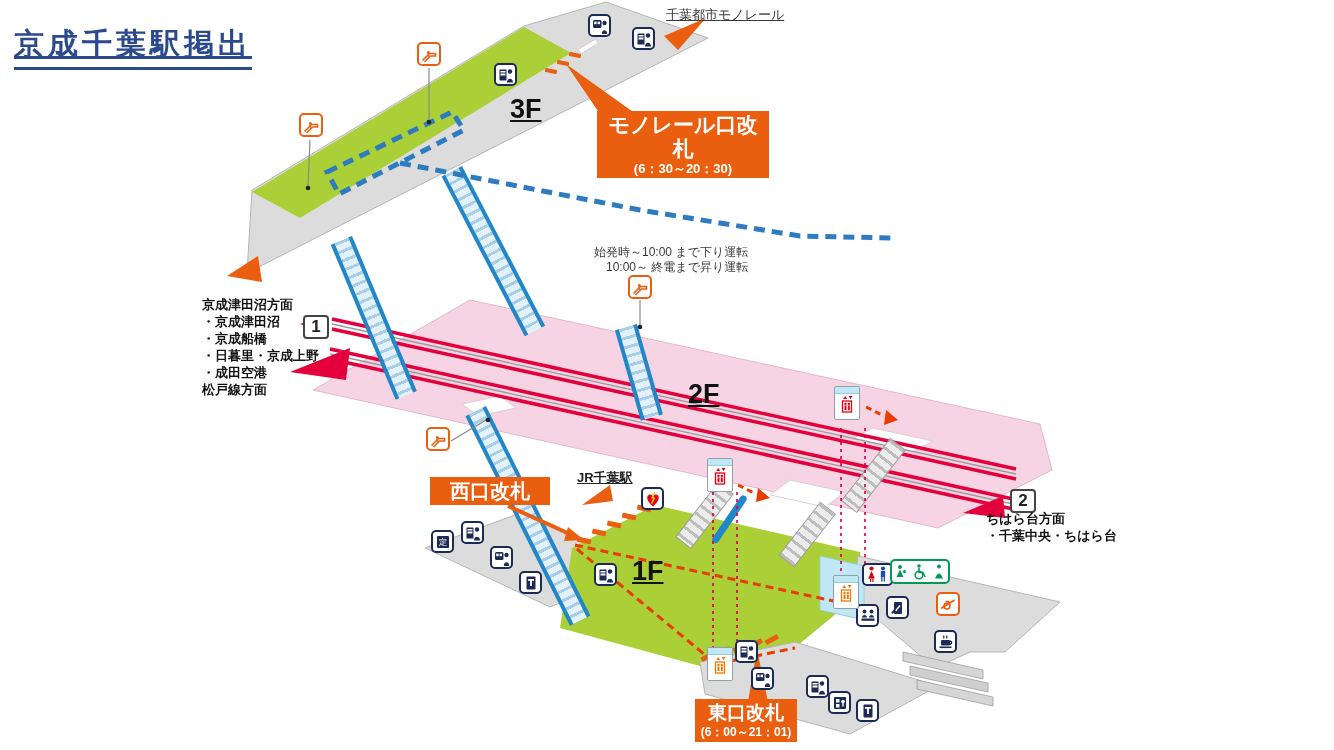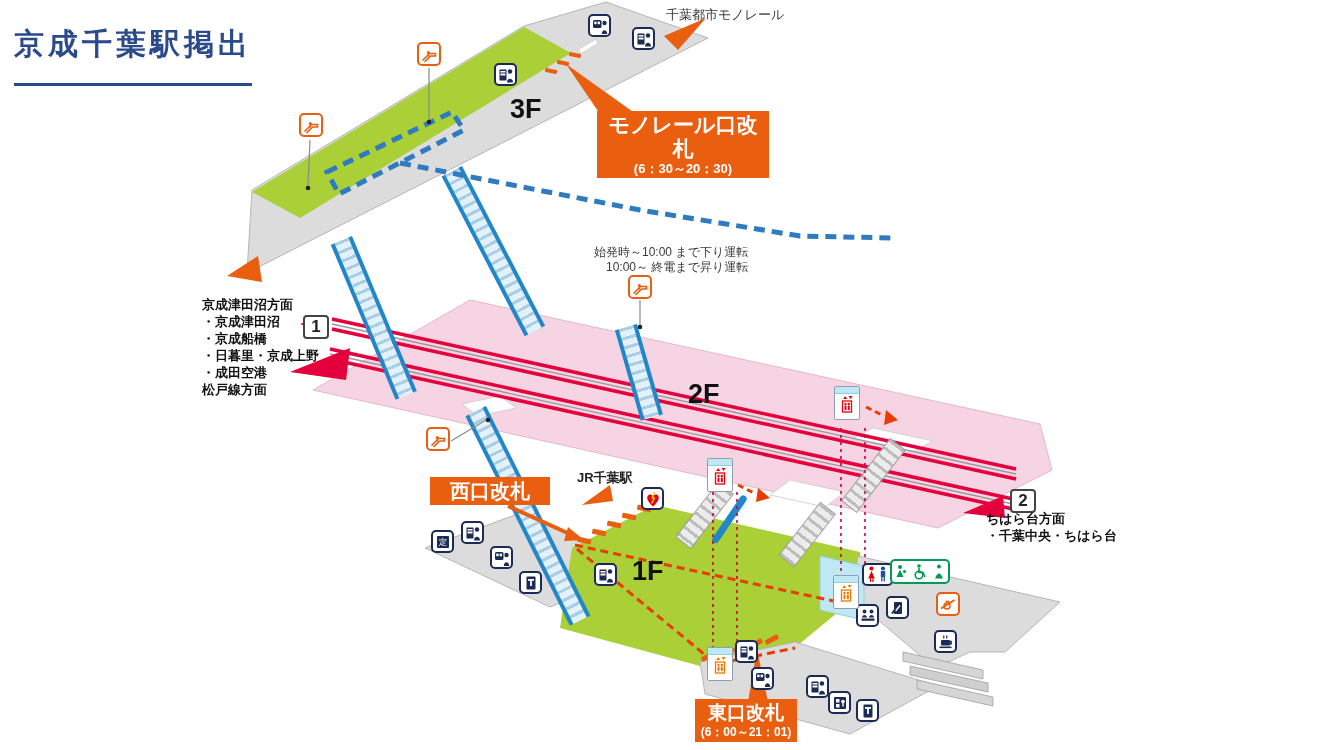--- a/index.html
+++ b/index.html
@@ -15,23 +15,23 @@
   .swoosh{position:absolute;z-index:2;height:7px;background:#2187c8;border-radius:4px;transform-origin:0 0;}
   .icon{position:absolute;z-index:4;width:23px;height:23px;background:#fff;border:2px solid #1c2b55;
         border-radius:5px;display:flex;align-items:center;justify-content:center;box-sizing:border-box;}
   .icon.orange{border-color:#ea5e10;width:24px;height:24px;}
   .icon.wide{width:31px;}
   .greenbox{position:absolute;z-index:4;width:60px;height:25px;background:#fff;border:2px solid #009a57;
         border-radius:5px;display:flex;align-items:center;justify-content:space-around;box-sizing:border-box;}
   .ev{position:absolute;z-index:4;width:26px;height:34px;background:#fff;border:1px solid #8fa0ac;
       border-radius:2px;box-sizing:border-box;display:flex;flex-direction:column;align-items:center;}
   .ev .cap{width:100%;height:6px;background:#bfe8f4;border-bottom:1px solid #93cfe4;}
-  .lbl{position:absolute;z-index:5;white-space:nowrap;}
+  .lbl{position:absolute;z-index:5;white-space:nowrap;text-decoration:underline;}
   .title{font-size:30px;font-weight:bold;color:#2b4a8c;letter-spacing:4px;
-         border-bottom:3px solid #2b4a8c;padding-bottom:18px;}
+         border-bottom:3px solid #2b4a8c;padding-bottom:2px;}
   .floor{font-size:27px;font-weight:bold;color:#111;}
   .numbox{position:absolute;z-index:5;width:26px;height:24px;background:#fff;border:2px solid #444;
          border-radius:4px;font-size:17px;font-weight:bold;color:#222;display:flex;
          align-items:center;justify-content:center;box-sizing:border-box;}
   .gatebox{position:absolute;z-index:5;background:#ea5e10;color:#fff;text-align:center;
          font-weight:bold;box-sizing:border-box;padding:2px 4px;}
   .gatebox .g1{font-size:20px;line-height:24px;}
   .gatebox .g2{font-size:13px;line-height:15px;}
   .dest{position:absolute;z-index:5;font-size:13px;font-weight:bold;color:#111;line-height:17px;}
   .note{position:absolute;z-index:5;font-size:12px;color:#3a3a3a;line-height:15px;text-align:right;}

